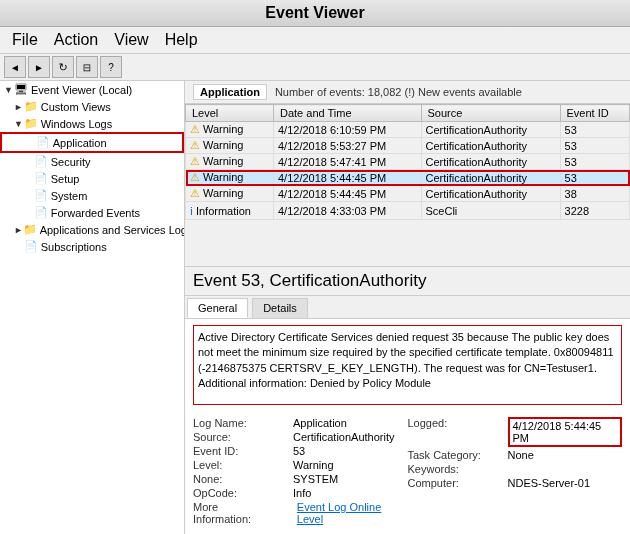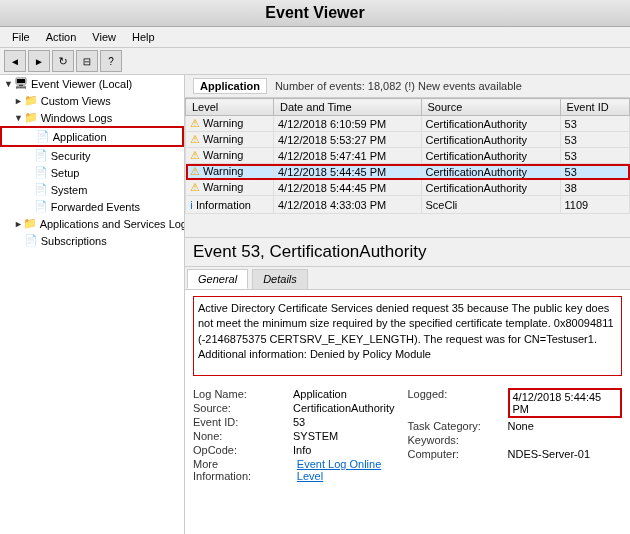--- a/index.html
+++ b/index.html
@@ -19,21 +19,21 @@
     
     .menu-bar {
       display: flex;
       background: #f0f0f0;
       border-bottom: 1px solid #ccc;
       padding: 2px 4px;
     }
     .menu-item {
       padding: 2px 8px;
       cursor: pointer;
-      font-size: 11px;
+      font-size: 16px;
     }
 
     
     .toolbar {
       display: flex;
       align-items: center;
       background: #f0f0f0;
       border-bottom: 1px solid #ccc;
       padding: 2px 4px;
       gap: 2px;
@@ -93,21 +93,21 @@
       font-weight: bold;
       font-size: 11px;
       background: #fff;
       border: 1px solid #ccc;
       padding: 1px 6px;
     }
     .content-header-info { font-size: 11px; color: #333; }
 
     
     .events-table-container {
-      height: 140px;
+      height: 163px;
       overflow-y: auto;
       border-bottom: 1px solid #ccc;
     }
     .events-table {
       width: 100%;
       border-collapse: collapse;
       font-size: 11px;
     }
     .events-table th {
       background: linear-gradient(to bottom, #f5f5f5, #e0e0e0);
@@ -134,21 +134,20 @@
     .event-detail-title {
       padding: 4px 8px;
       font-size: 17px;
       background: #f0f0f0;
       border-bottom: 1px solid #ccc;
     }
     .event-tabs {
       display: flex;
       border-bottom: 1px solid #ccc;
       background: #f0f0f0;
-      font-style: italic;
     }
     .event-tab {
       padding: 3px 10px;
       border: 1px solid #ccc;
       background: #e0e0e0;
       cursor: pointer;
       font-size: 11px;
       margin: 2px 2px 0 2px;
       border-bottom: none;
     }
@@ -309,21 +308,21 @@
             <tr>
               <td><span style="color:#e8a000">⚠</span> Warning</td>
               <td>4/12/2018 5:44:45 PM</td>
               <td>CertificationAuthority</td>
               <td>38</td>
             </tr>
             <tr>
               <td><span style="color:#0066cc">ℹ</span> Information</td>
               <td>4/12/2018 4:33:03 PM</td>
               <td>SceCli</td>
-              <td>1109</td>
+              <td>3228</td>
             </tr>
           </tbody>
       </table>
     </div>
 
     <div class="event-detail">
       <div class="event-detail-title">Event 53, CertificationAuthority</div>
       <div class="event-tabs">
         <div class="event-tab active">General</div>
         <div class="event-tab">Details</div>
@@ -340,20 +339,24 @@
           </div>
           <div class="field-row">
             <span class="field-label">Source:</span>
             <span class="field-value">CertificationAuthority</span>
           </div>
           <div class="field-row">
             <span class="field-label">Event ID:</span>
             <span class="field-value">53</span>
           </div>
           <div class="field-row">
+            <span class="field-label">Level:</span>
+            <span class="field-value">Warning</span>
+          </div>
+          <div class="field-row">
             <span class="field-label">None:</span>
             <span class="field-value">SYSTEM</span>
           </div>
           <div class="field-row">
             <span class="field-label">OpCode:</span>
             <span class="field-value">Info</span>
           </div>
           <div class="field-row">
             <span class="field-label">More Information:</span>
             <span class="link-text">Event Log Online Level</span>

